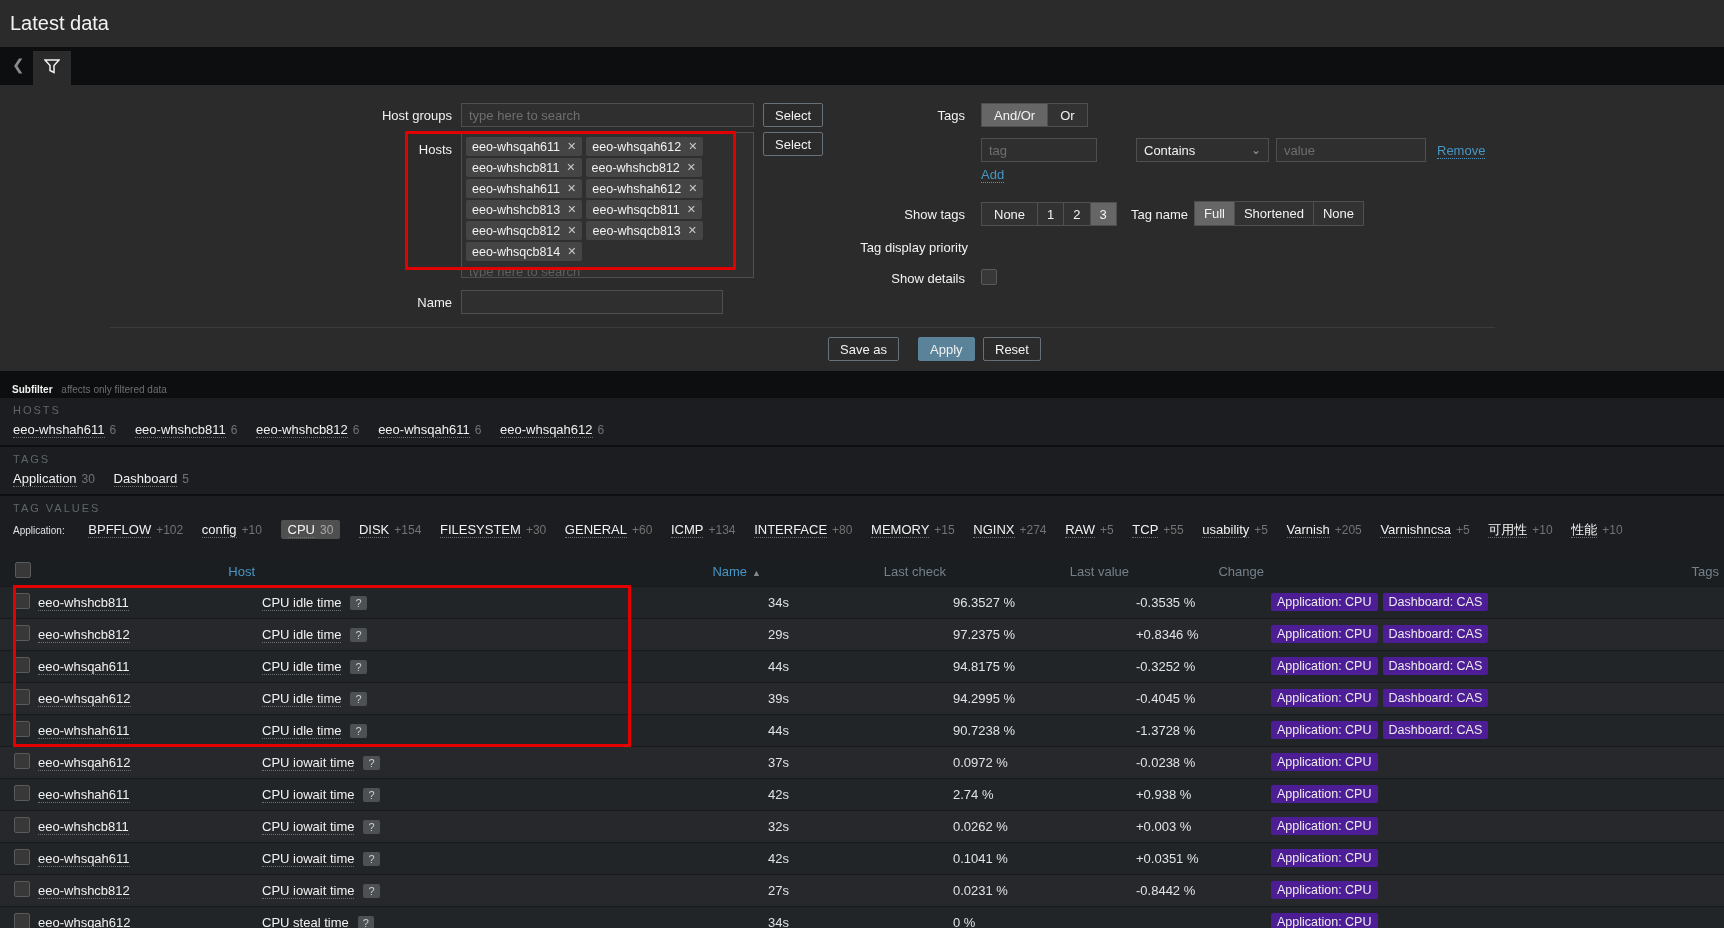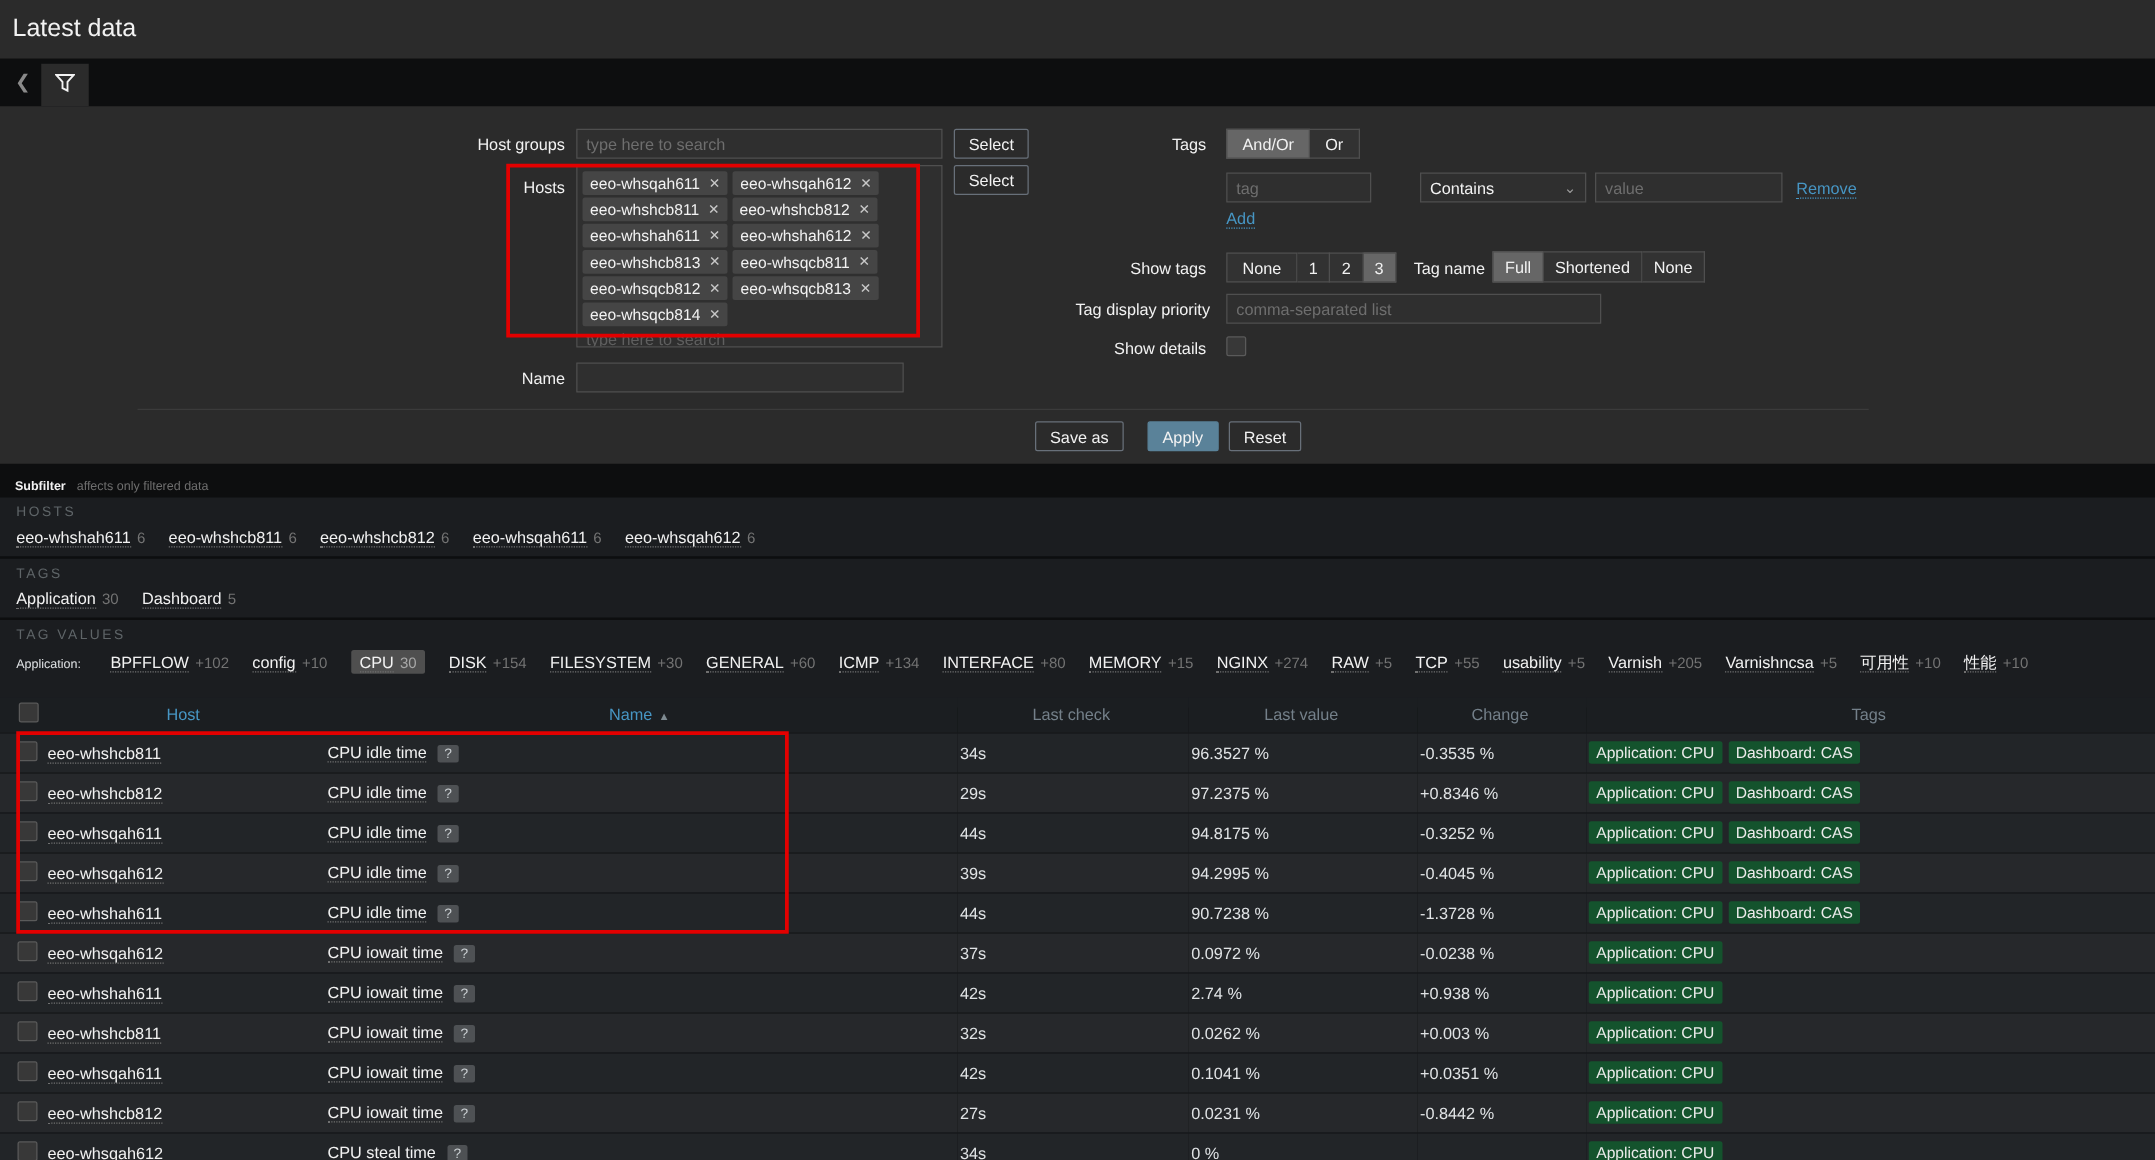--- a/index.html
+++ b/index.html
@@ -71,36 +71,36 @@
   .subitems { margin-top:6px; white-space:nowrap; }
   .sublink { color:#f2f2f2; font-size:13px; text-decoration:none; border-bottom:1px dotted #707070; cursor:pointer; }
   .subcount { color:#737373; font-size:12px; margin-left:5px; }
   .subitem { margin-right:15px; display:inline-block; }
   .tv-group { color:#dfe2e4; margin-right:20px; font-size:10px; }
   .tv-selected { background:#4f4f4f; border-radius:2px; padding:2px 7px; }
   .tv-selected .subcount { color:#a8a8a8; }
   
   .tablewrap { position:absolute; left:0; top:558px; width:1724px; height:370px; overflow:hidden; }
   table { border-collapse:collapse; table-layout:fixed; width:1724px; }
-  thead th { height:28px; background:#1b1e21; text-align:center; font-weight:normal; font-size:13px; color:#74808a; padding:0 5px 0 2px; }
+  thead th { height:28px; background:#1b1e21; text-align:right; font-weight:normal; font-size:13px; color:#74808a; padding:0 5px 0 2px; }
   thead th.c0 { padding-left:14px; }
   .th-link { color:#4796c4; cursor:pointer; text-decoration:none; }
   .sort-arrow { color:#7f8b91; font-size:9px; margin-left:5px; }
   tbody td { height:32px; font-size:13px; color:#e0e3e5; padding:0 5px 0 2px; }
   tbody td.c0 { padding-left:14px; }
   tbody tr { border-top:1px solid #17191b; }
   tbody tr:nth-child(odd)  { background:#222528; }
   tbody tr:nth-child(even) { background:#26282b; }
   .rowlink { color:#f2f2f2; text-decoration:none; border-bottom:1px dotted #707070; cursor:pointer; }
   .help-badge {
     display:inline-block; background:#4e5154; color:#c8cdd0; font-size:11px;
     padding:1px 5px; border-radius:2px; margin-left:9px; cursor:pointer;
   }
   .rowtag {
-    display:inline-block; background:#14532d; color:#ecebeb; font-size:12.5px;
+    display:inline-block; background:#4c1d95; color:#ecebeb; font-size:12.5px;
     padding:2px 6px; border-radius:2px; margin-right:5px; white-space:nowrap;
   }
   .cb-inline { position:static; display:inline-block; }
   
   .redbox { position:absolute; border:3px solid #e30000; z-index:50; pointer-events:none; }
   #redbox-hosts { left:405px; top:131px; width:331px; height:139px; }
   #redbox-rows  { left:13px;  top:585px; width:618px; height:162px; }
 </style>
 </head>
 <body>
@@ -214,21 +214,20 @@
     <span class="active">3</span>
   </div>
   <div class="flabel" style="left:1090px; top:122px; width:98px;">Tag name</div>
   <div class="seg" style="left:1194px; top:117px;align-items:flex-end;">
     <span class="active" style="padding:4px 9px;">Full</span>
     <span style="padding:4px 9px;">Shortened</span>
     <span style="padding:4px 9px;">None</span>
   </div>
 
   <div class="flabel" style="left:820px; top:155px; width:148px;">Tag display priority</div>
-  <input class="finput" style="left: 981px; top: 150px; width: 300px;" placeholder="comma-separated list">
 
   <div class="flabel" style="left:850px; top:186px;">Show details</div>
   <span class="checkbox" style="left:981px; top:184px;"></span>
 
   <div class="divider"></div>
   <button class="btn" style="left:828px; top:252px;">Save as</button>
   <button class="btn primary" style="left:918px; top:252px;">Apply</button>
   <button class="btn" style="left:983px; top:252px;">Reset</button>
 </div>
 

